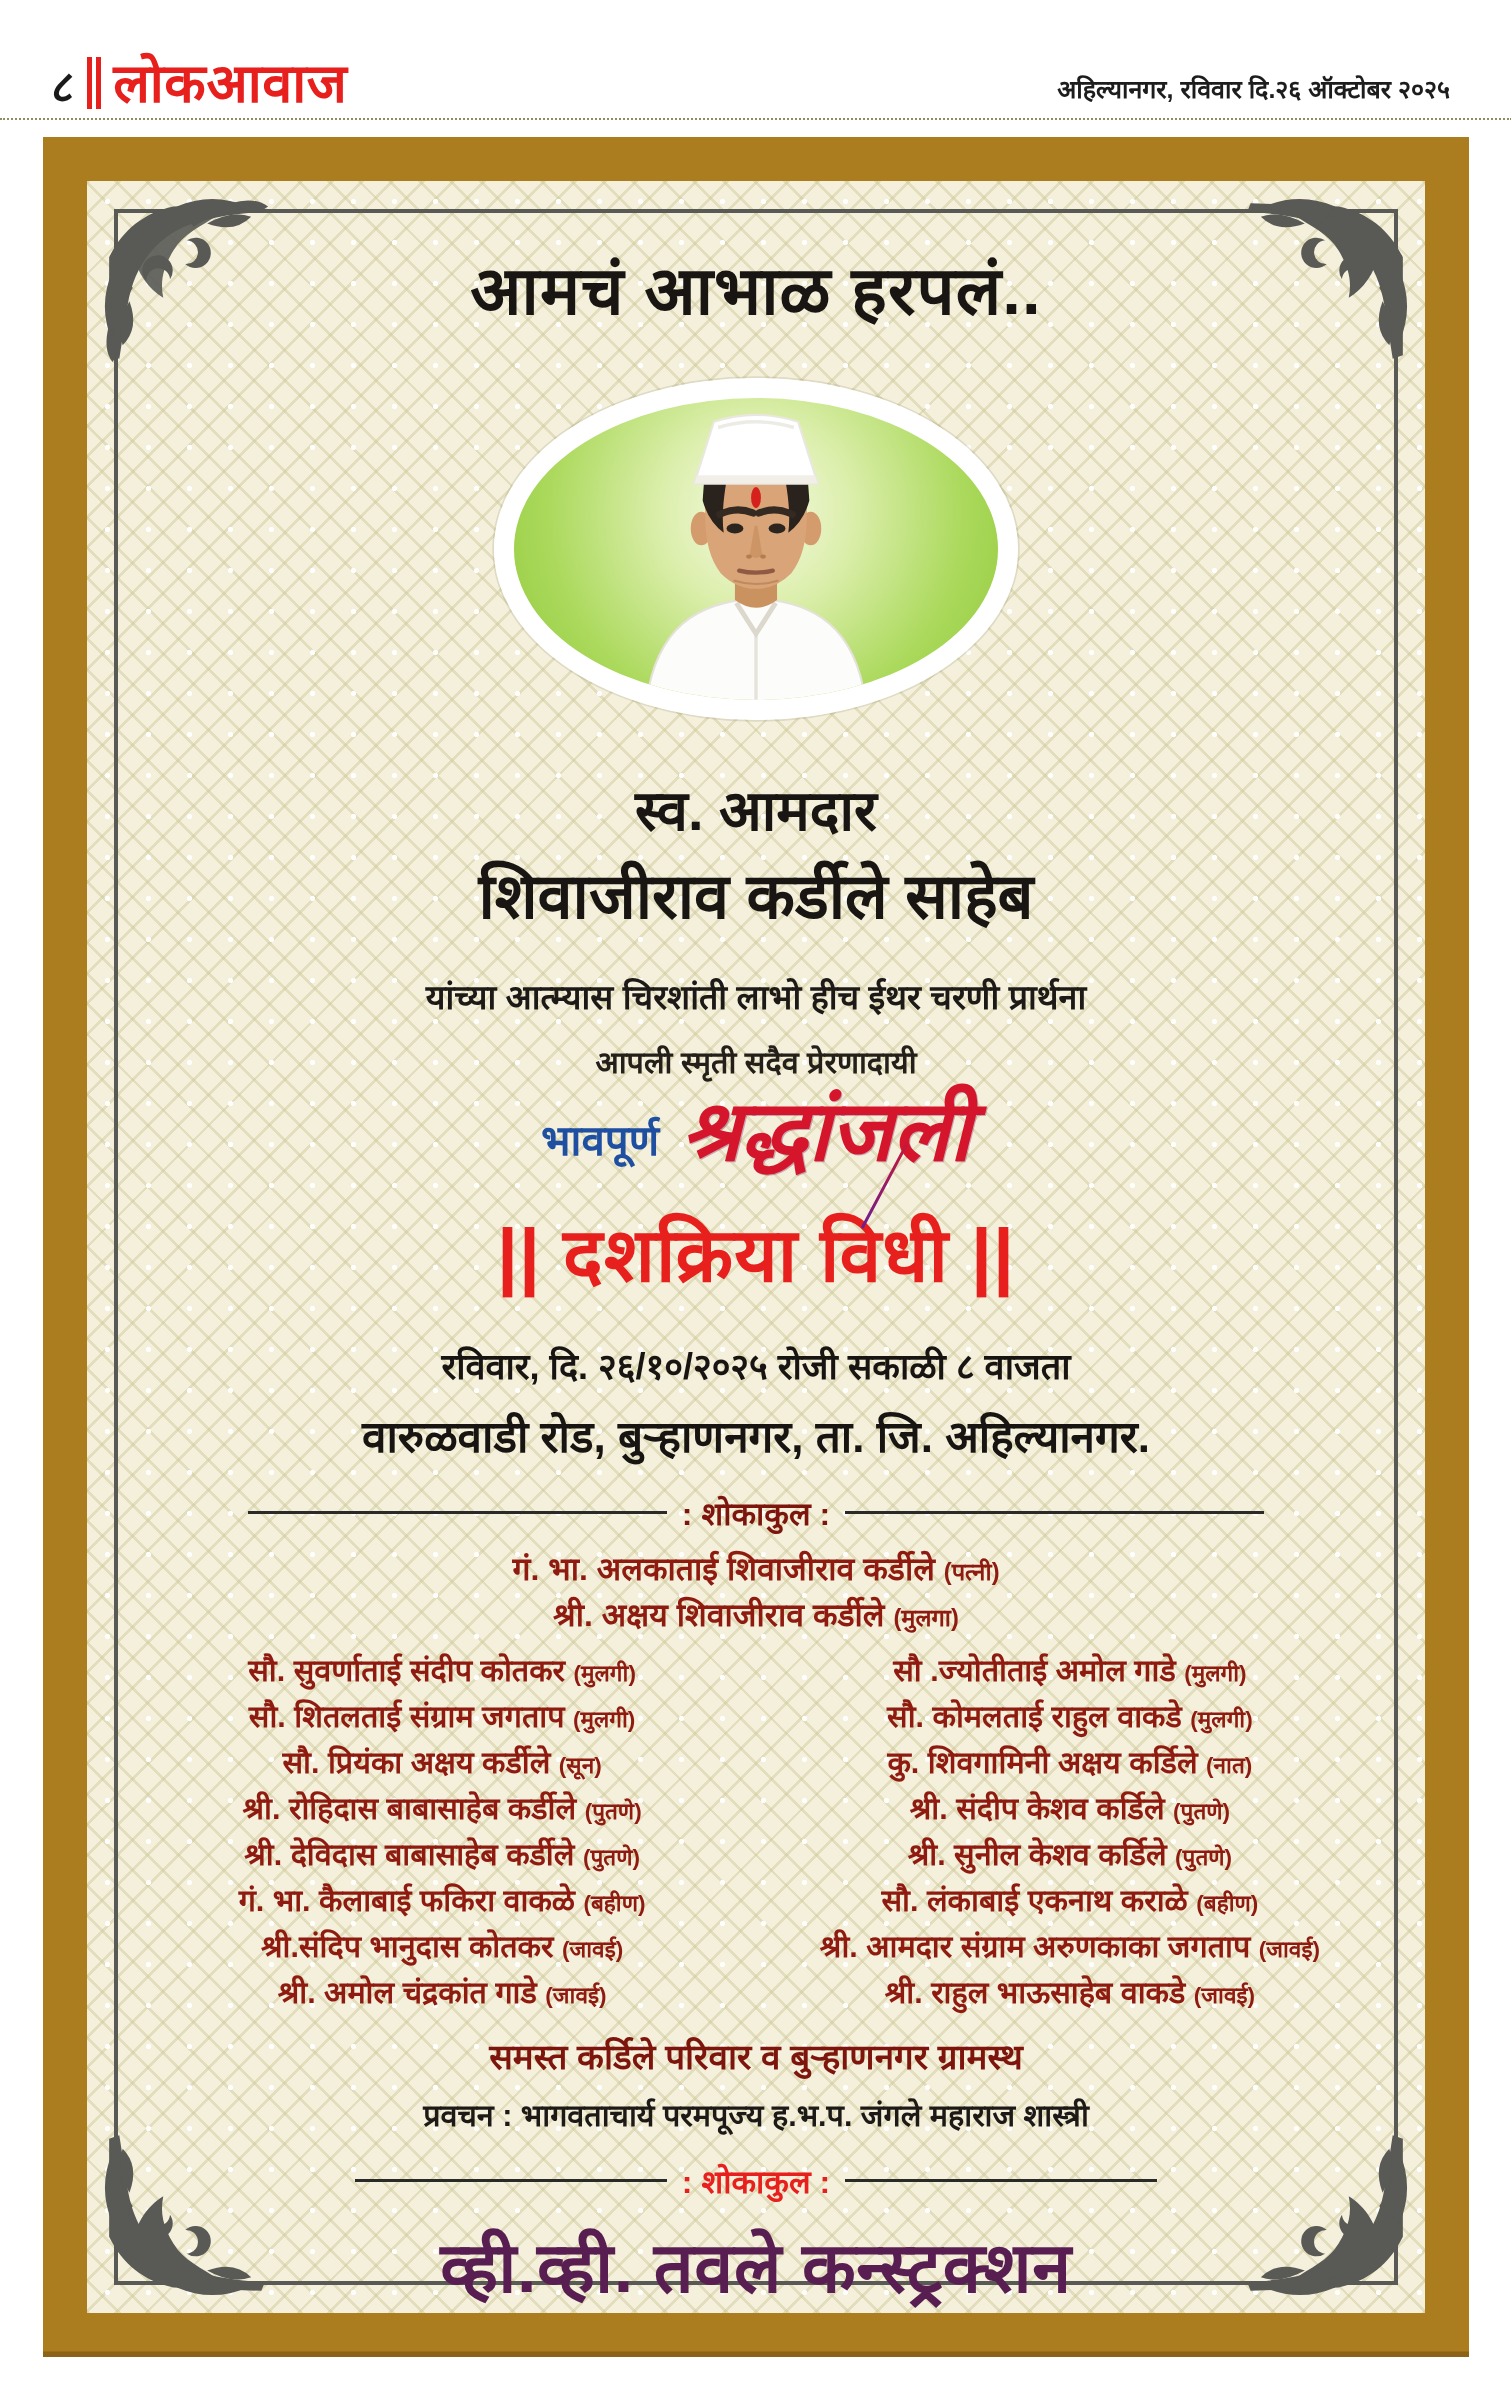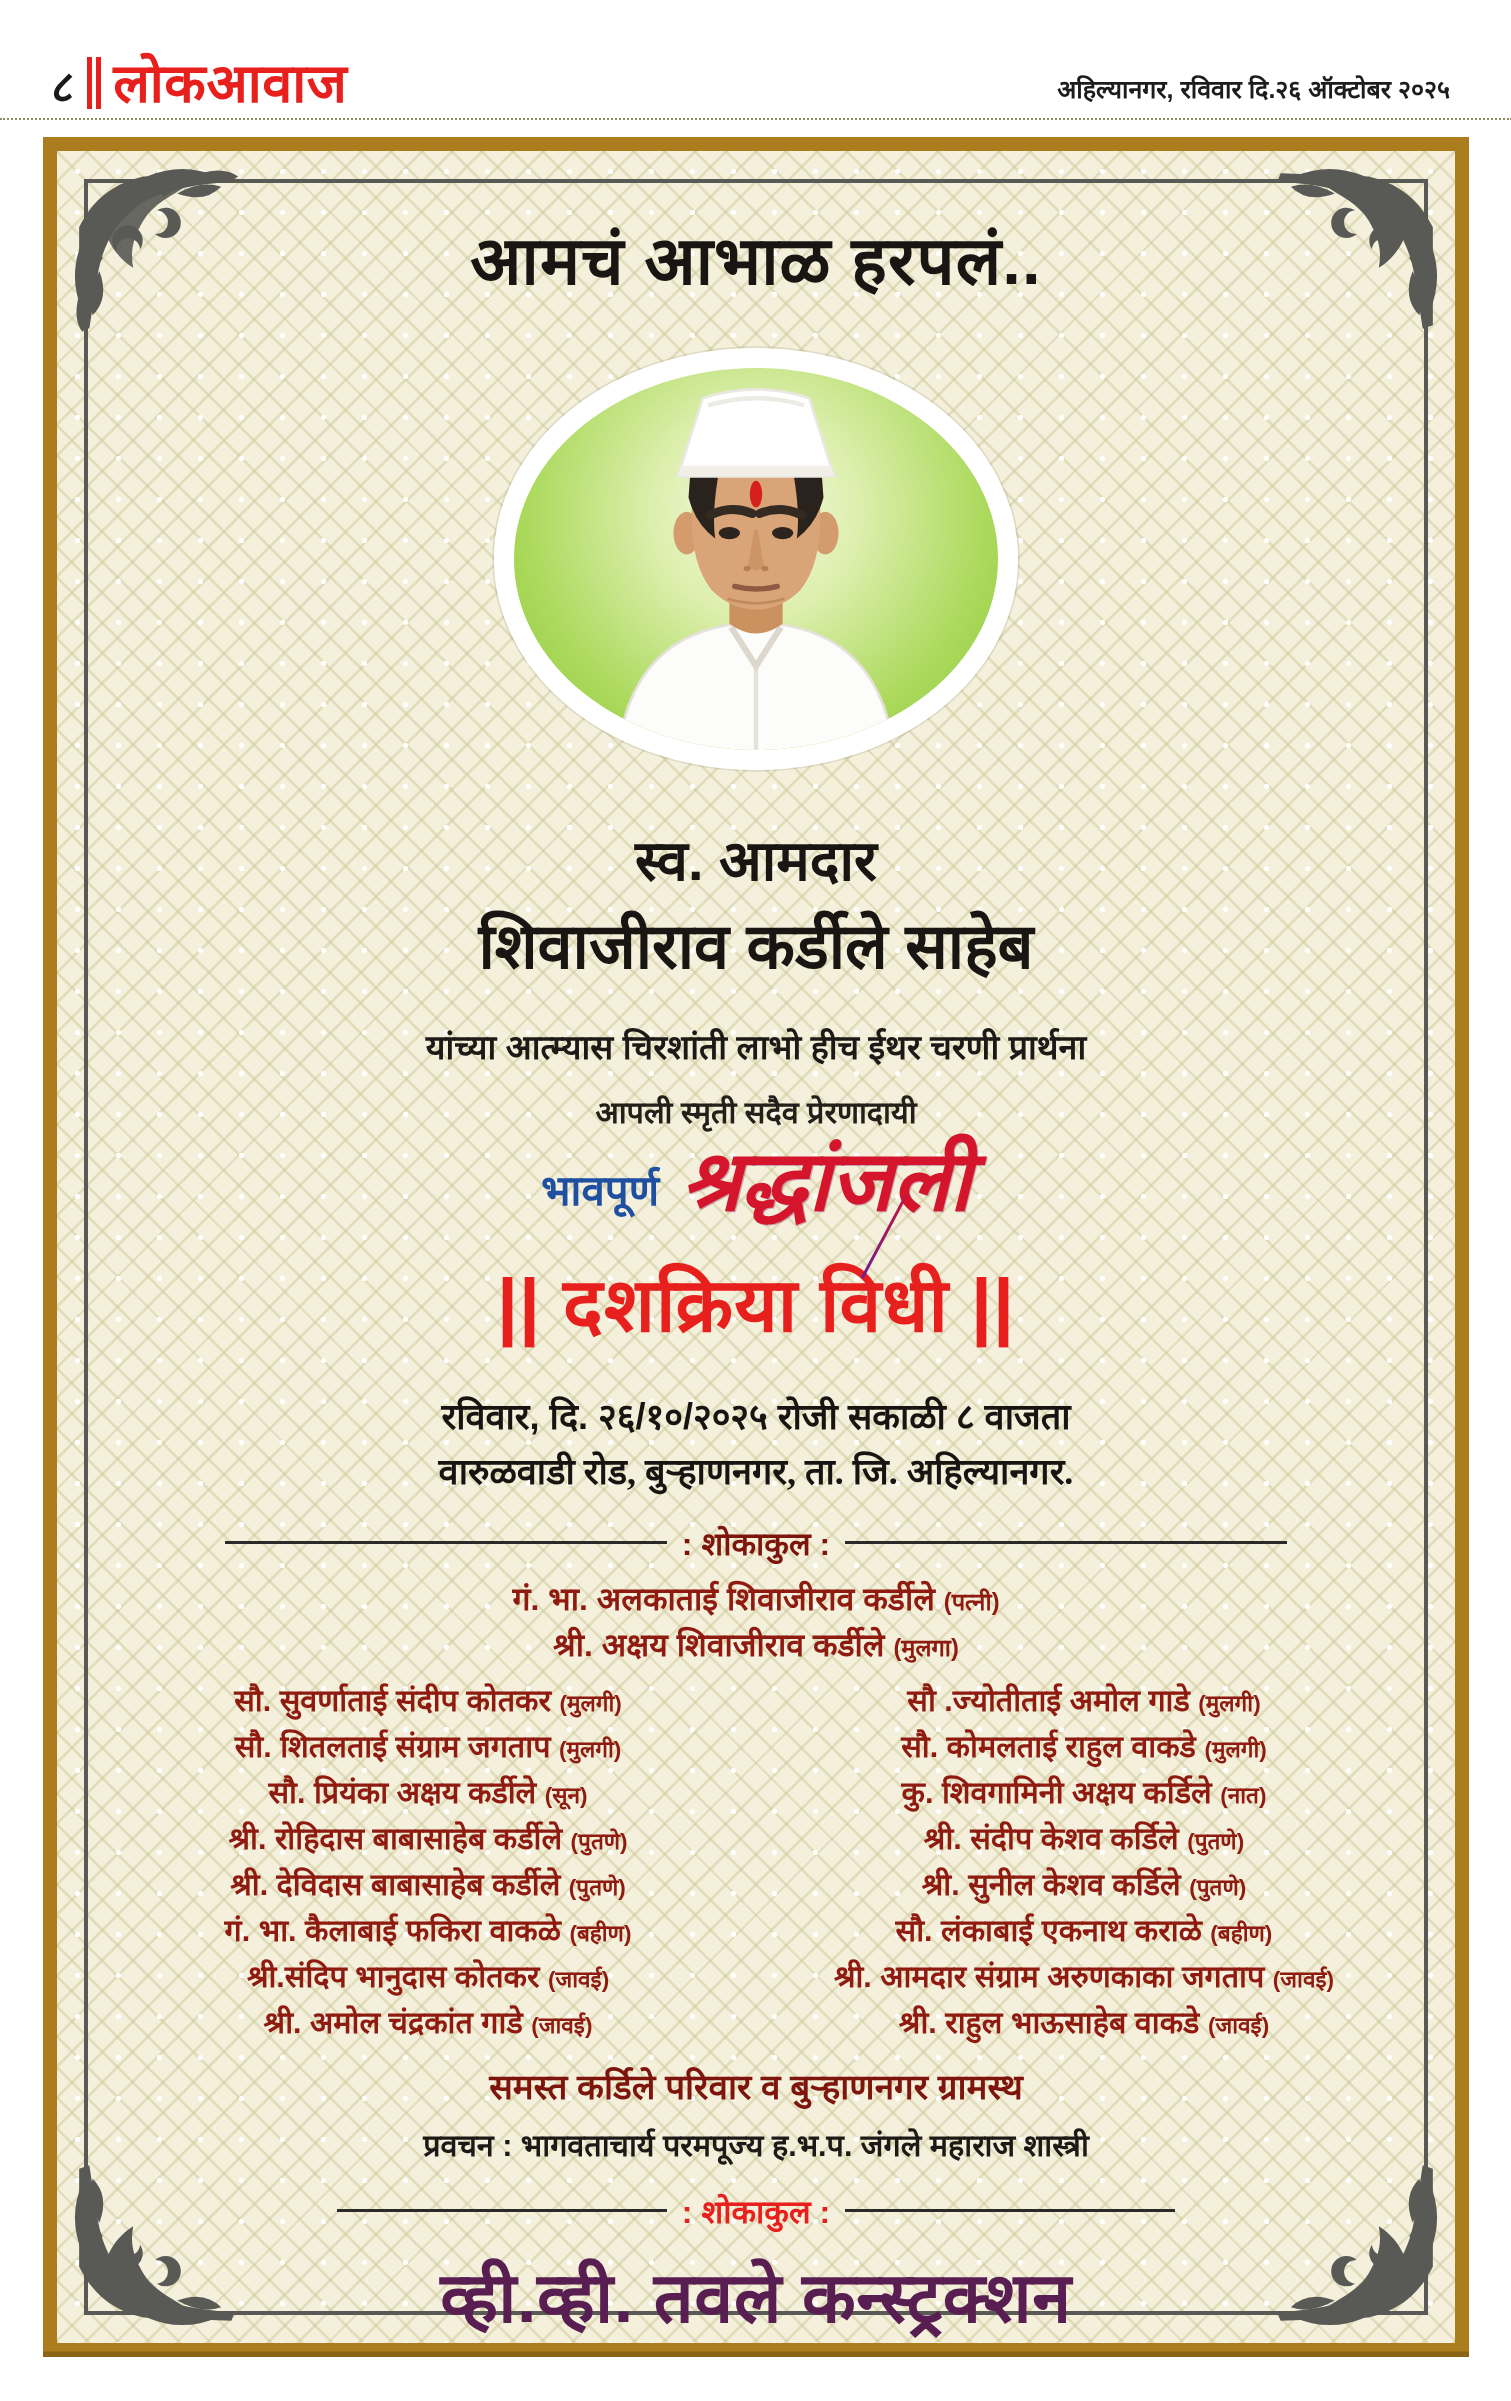--- a/index.html
+++ b/index.html
@@ -23,21 +23,21 @@
   .page-number { font-size:44px; color:#1a1a1a; font-weight:600; line-height:1; transform:skewX(-8deg); }
   .red-bars { display:flex; gap:4.5px; align-items:flex-end; }
   .red-bars i { display:block; width:4.5px; height:52px; background:#e8201d; }
   .logo-text { font-size:54px; font-weight:800; color:#e8201d; line-height:.95; letter-spacing:0.6px; }
   .dateline { font-size:25px; color:#1d1d1d; font-weight:600; padding-bottom:4.5px; }
 
   
   .gold-frame {
     position:absolute; left:43px; right:43px; top:137px; bottom:44px;
     background:#ab7d1e;
-    padding:14px;
+    padding:44px;
     box-shadow:inset 0 -5.6px 0 #8d6415;
   }
   .board {
     position:relative; width:100%; height:100%;
     background-color:#f4f0dc;
     background-image:
       radial-gradient(circle at 50% 50%, rgba(255,255,255,.95) 9%, rgba(255,255,255,0) 10%),
       repeating-linear-gradient(45deg, rgba(205,199,150,.45) 0 2.8px, rgba(255,255,255,0) 2.8px 21.5px),
       repeating-linear-gradient(-45deg, rgba(205,199,150,.45) 0 2.8px, rgba(255,255,255,0) 2.8px 21.5px);
     background-size:41px 41px, auto, auto;
@@ -88,21 +88,21 @@
   }
   .tribute-swash {
     position:absolute; right:85px; bottom:-52px;
     width:3.4px; height:96px; background:linear-gradient(#c4173a,#6d1f8f);
     transform:rotate(28deg); border-radius:2.3px;
   }
 
   .ritual-title { margin-top:19px; font-size:75px; font-weight:800; color:#e8201d; letter-spacing:1.1px; }
 
   .sched1 { margin-top:38px; font-size:36px; font-weight:800; color:#171411; }
-  .sched2 { margin-top:6px; font-size:36px; font-weight:800; color:#171411;font-family:Liberation Serif, serif; }
+  .sched2 { margin-top:15px; font-size:44px; font-weight:800; color:#171411; }
 
   .divider { margin-top:26px; display:flex; align-items:center; gap:14.7px; width:76%;justify-content:flex-end; }
   .divider .rule { flex:1; height:2.8px; background:#2a2a28; }
   .divider .label { font-size:32px; font-weight:800; white-space:nowrap; }
   .divider.maroon .label { color:#7d150c; }
   .divider.bright .label { color:#e8201d; }
   .divider.bottom { margin-top:24px; width:60%; }
 
   .primary-line { margin-top:14.7px; font-size:32px; font-weight:700; color:#8e1a10; line-height:1.3; }
   .primary-line + .primary-line { margin-top:4.5px; }

